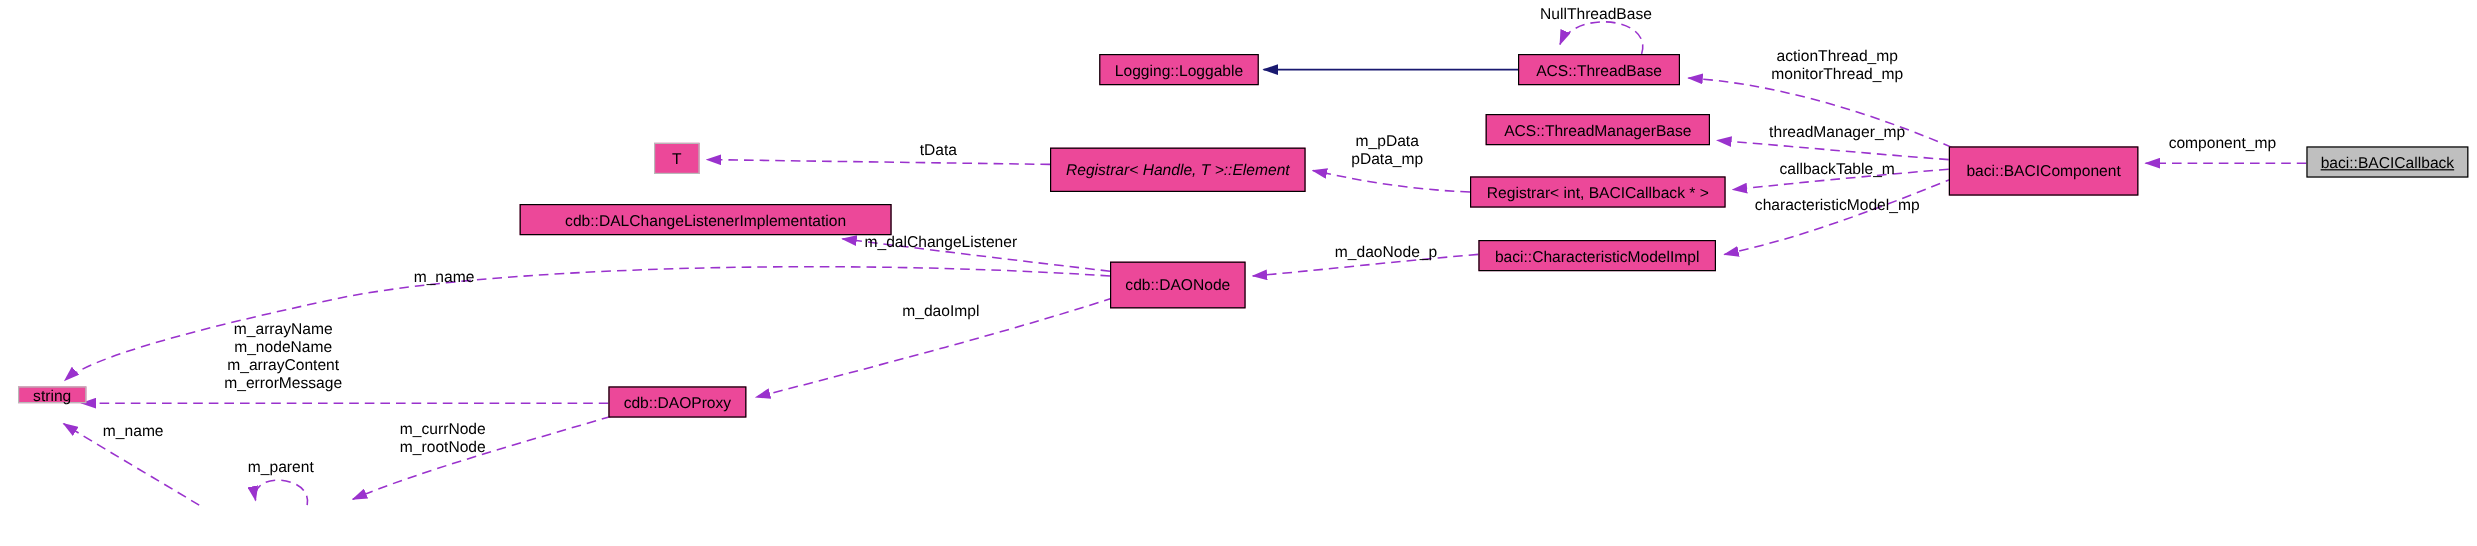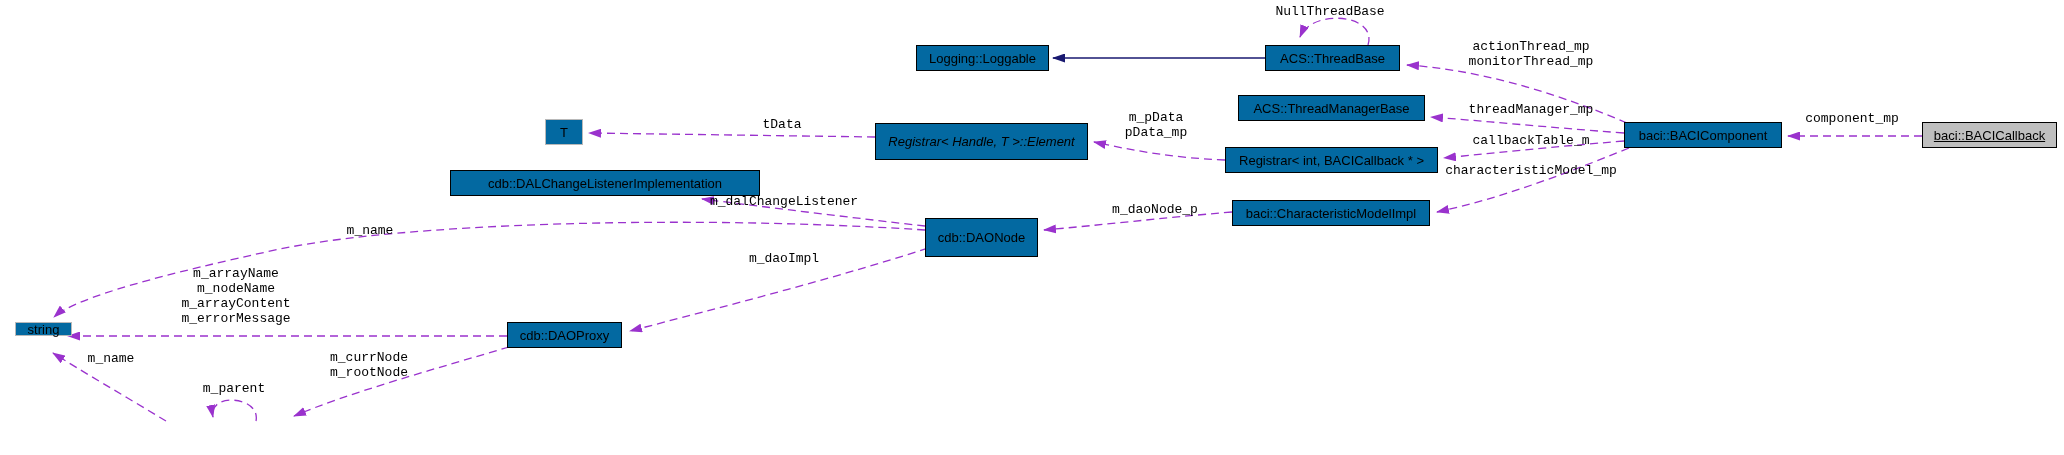--- a/index.html
+++ b/index.html
@@ -10,32 +10,32 @@
     font-family:"Liberation Sans", sans-serif;
     color:#000;
     overflow:hidden;
   }
   svg.edges{position:absolute;left:0;top:0;width:2064px;height:455px;}
   .edge-dashed{fill:none;stroke:#9a32cd;stroke-width:1.3;stroke-dasharray:8,5;}
   .edge-solid{fill:none;stroke:#191970;stroke-width:1.3;}
   .node{
     position:absolute;
     box-sizing:border-box;
-    background:#0369a1;
+    background:#ec4899;
     border:1px solid #000000;
     display:flex;align-items:center;justify-content:center;
     font-size:13px;white-space:nowrap;
   }
   .node.muted{border-color:#b9b9b9;}
   .node.highlight{background:#bfbfbf;border-width:1.5px;text-decoration:underline;}
   .edge-label{
     position:absolute;
     transform:translateX(-50%);
     font-size:13px;line-height:15px;
-    text-align:center;white-space:pre-line;font-family:Liberation Mono, monospace;
+    text-align:center;white-space:pre-line;
   }
 </style>
 </head>
 <body>
 
 <div class="diagram">
 
   <svg class="edges" viewBox="0 0 2064 455">
     <defs>
       <marker id="arrowPurple" markerWidth="13" markerHeight="9" refX="12" refY="4.5" orient="auto" markerUnits="userSpaceOnUse">
@@ -64,23 +64,23 @@
     <path class="edge-dashed" d="M 166,421 C 128,398 78,369 53,353" marker-end="url(#arrowPurple)"></path>
     <path class="edge-dashed" d="M 256,421 C 261,396 208,392 213,417" marker-end="url(#arrowPurple)"></path>
   </svg>
 
   <div class="node" style="left:916px;top:45px;width:133px;height:26px;">Logging::Loggable</div>
   <div class="node" style="left:1265px;top:45px;width:135px;height:26px;">ACS::ThreadBase</div>
   <div class="node" style="left:1238px;top:95px;width:187px;height:26px;">ACS::ThreadManagerBase</div>
   <div class="node" style="left:875px;top:123px;width:213px;height:37px;font-style:italic;">Registrar&lt; Handle, T &gt;::Element</div>
   <div class="node muted" style="left:545px;top:119px;width:38px;height:26px;">T</div>
   <div class="node" style="left:1225px;top:147px;width:213px;height:26px;">Registrar&lt; int, BACICallback * &gt;</div>
-  <div class="node" style="left:1624px;top:122px;width:158px;height:26px;">baci::BACIComponent</div>
+  <div class="node" style="left:1624px;top:122px;width:158px;height:41px;">baci::BACIComponent</div>
   <div class="node highlight" style="left:1922px;top:122px;width:135px;height:26px;">baci::BACICallback</div>
-  <div class="node" style="left:450px;top:170px;width:310px;height:26px;">cdb::DALChangeListenerImplementation</div>
+  <div class="node" style="left:433px;top:170px;width:310px;height:26px;">cdb::DALChangeListenerImplementation</div>
   <div class="node" style="left:1232px;top:200px;width:198px;height:26px;">baci::CharacteristicModelImpl</div>
   <div class="node" style="left:925px;top:218px;width:113px;height:39px;">cdb::DAONode</div>
   <div class="node muted" style="left:15px;top:322px;width:57px;height:14px;">string</div>
   <div class="node" style="left:507px;top:322px;width:115px;height:26px;">cdb::DAOProxy</div>
 
   <div class="edge-label" style="left:1330px;top:4px;">NullThreadBase</div>
   <div class="edge-label" style="left:782px;top:117px;">tData</div>
   <div class="edge-label" style="left:1156px;top:110px;">m_pData
 pData_mp</div>
   <div class="edge-label" style="left:1531px;top:39px;">actionThread_mp

